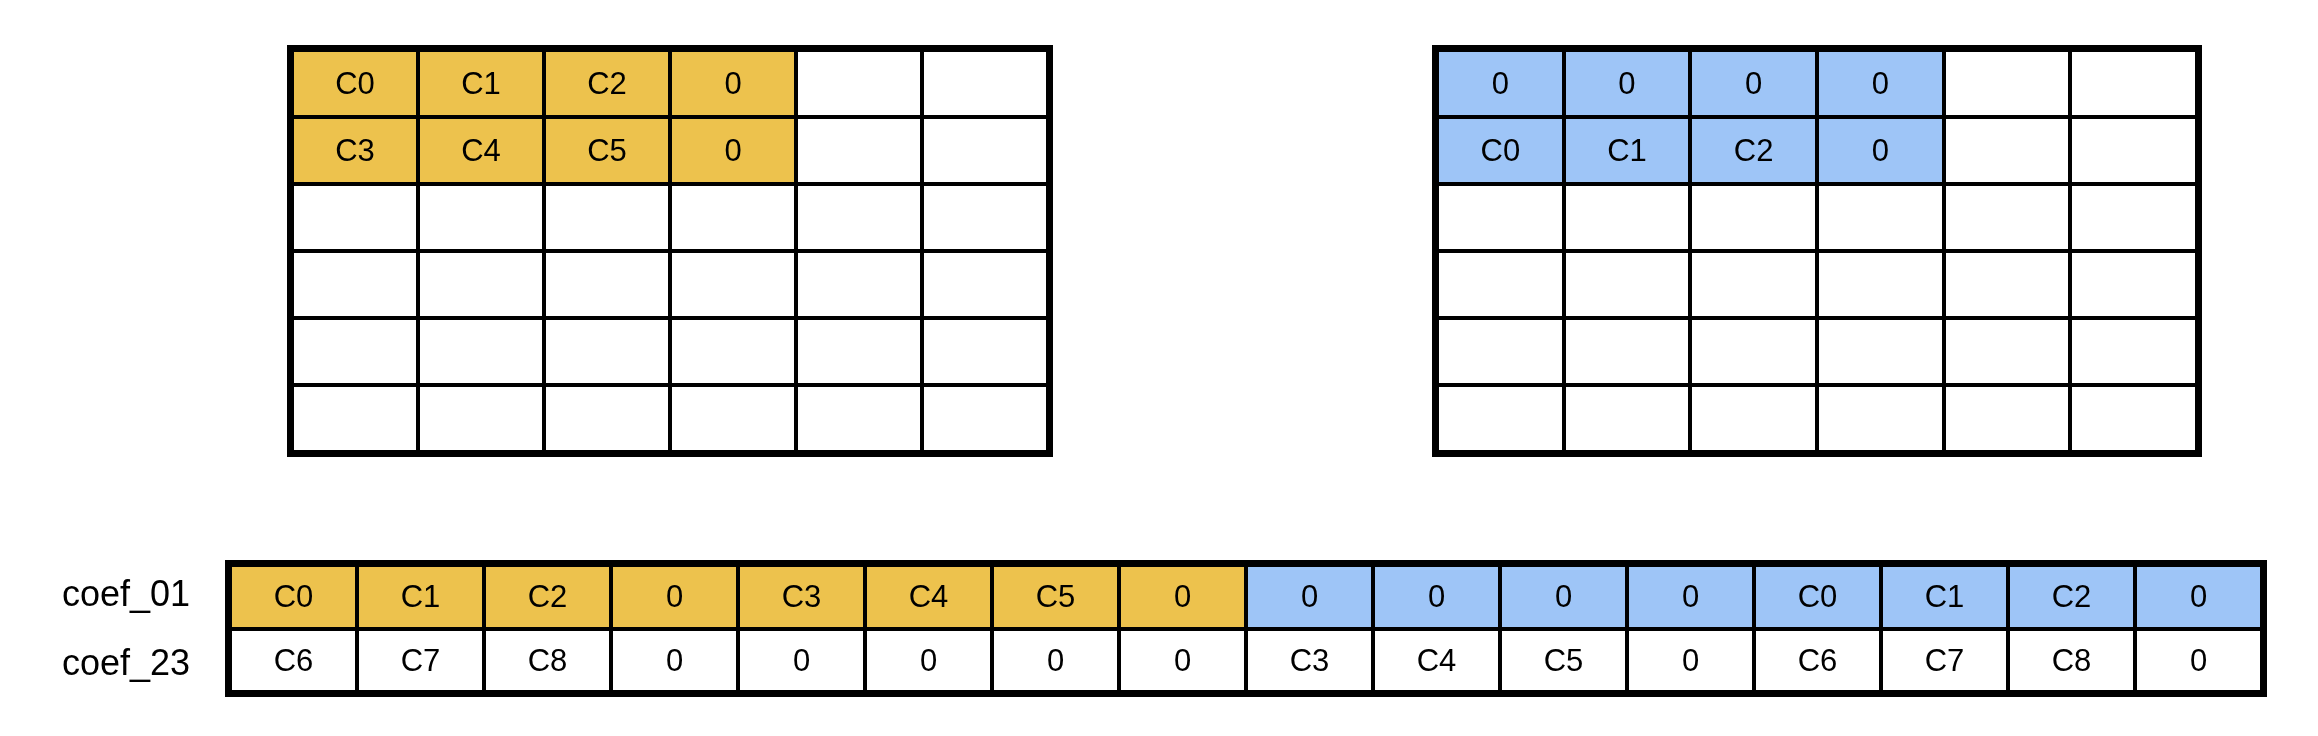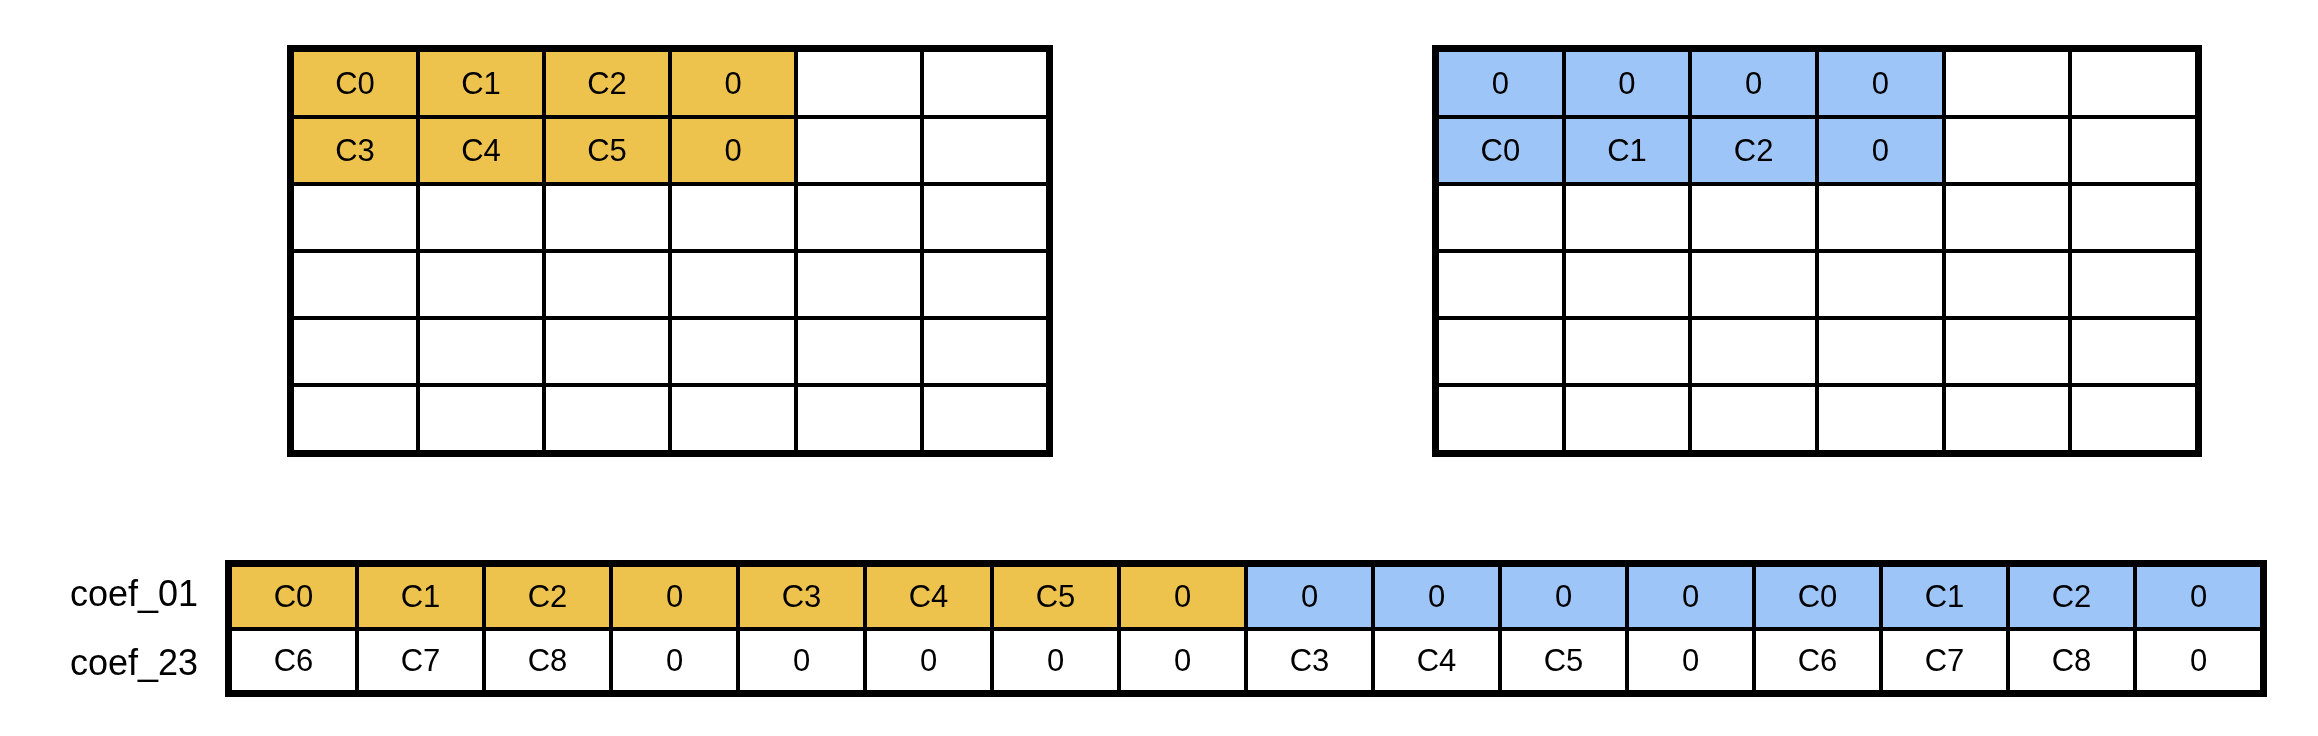--- a/index.html
+++ b/index.html
@@ -43,21 +43,21 @@
     justify-content: center;
     font-size: 31px;
     color: var(--text, #000000);
     line-height: 1;
   }
   .f-yellow { background: var(--yellow, #EDC24D); }
   .f-blue   { background: var(--blue, #9EC5F7); }
   .f-none   { background: #ffffff; }
   .labels {
     position: absolute;
-    left: 26px;
+    left: 18px;
     top: 560px;
     width: 172px;
     height: 137px;
     display: grid;
     grid-template-rows: 1fr 1fr;
     justify-items: end;
     align-items: center;
   }
   .rlabel {
     font-size: 36px;

